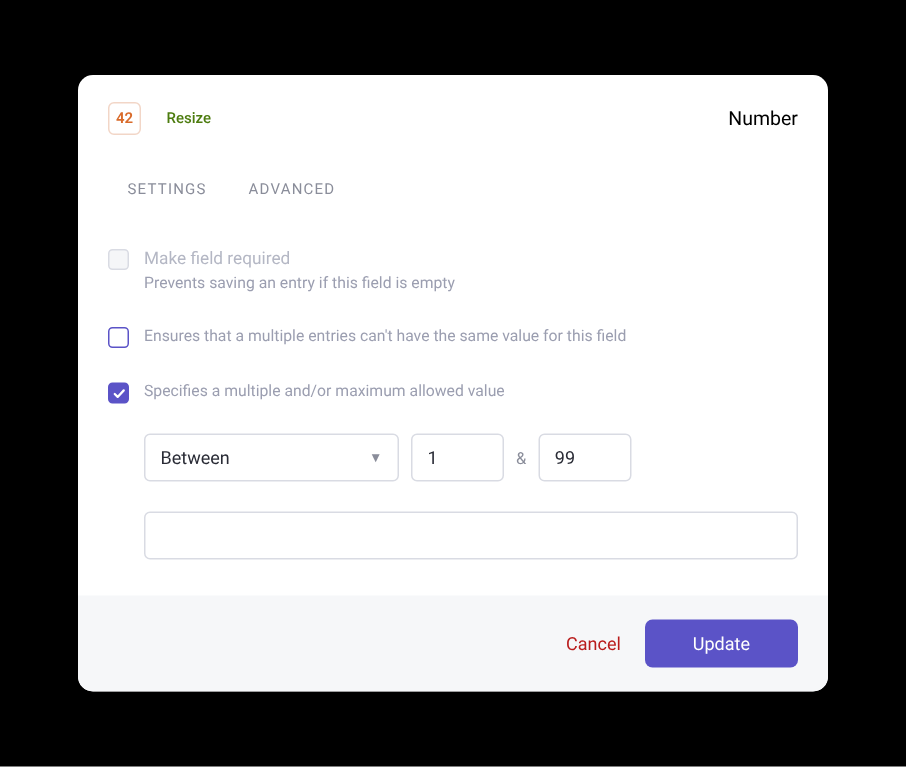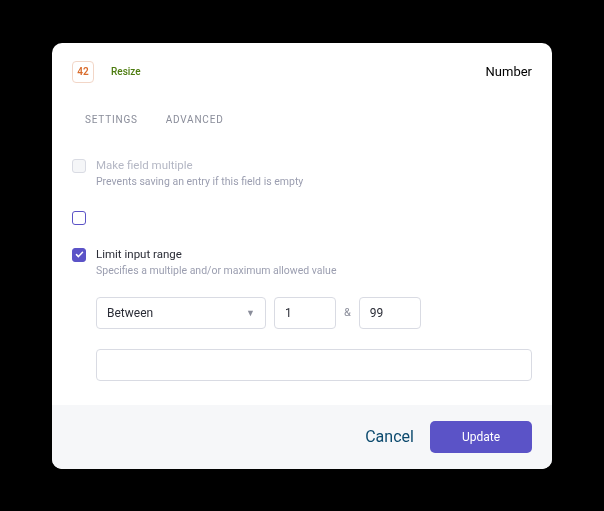--- a/index.html
+++ b/index.html
@@ -95,21 +95,21 @@
     border: 1px solid #d9dbe3; border-radius: 4px;
     padding: 0 10px; font-size: 12px; outline: none; font-family: inherit;
   }
   .footer {
     background: #f6f7f9;
     padding: 16px 20px;
     display: flex; justify-content: flex-end; align-items: center; gap: 16px;
   }
   .cancel {
     background: none; border: none;
-    font-size: 16px; color: #0c4a6e; cursor: pointer;
+    font-size: 12px; color: #b91c1c; cursor: pointer;
     font-family: inherit;
   }
   .update {
     background: #5b53c7; color: #fff;
     border: none; border-radius: 5px;
     font-size: 12px; padding: 9px 32px;
     cursor: pointer; font-family: inherit;
   }
 </style>
 </head>
@@ -126,39 +126,39 @@
   <div class="tabs">
     <div class="tab">SETTINGS</div>
     <div class="tab">ADVANCED</div>
   </div>
 
   <div class="body">
 
     <div class="opt">
       <div class="chk disabled"></div>
       <div class="opt-labels">
-        <div class="opt-title disabled">Make field multiple</div>
+        <div class="opt-title disabled">Make field required</div>
         <div class="opt-sub">Prevents saving an entry if this field is empty</div>
       </div>
     </div>
 
     <div class="opt">
       <div class="chk unchecked"></div>
       <div class="opt-labels">
+        <div class="opt-sub">Ensures that a multiple entries can't have the same value for this field</div>
       </div>
     </div>
 
     <div class="opt">
       <div class="chk checked">
         <svg viewBox="0 0 12 12">
             <path d="M2 6.2 L4.6 8.8 L10 3" stroke="#fff" stroke-width="2" fill="none" stroke-linecap="round" stroke-linejoin="round"></path>
           </svg>
       </div>
       <div class="opt-labels">
-        <div class="opt-title">Limit input range</div>
         <div class="opt-sub">Specifies a multiple and/or maximum allowed value</div>
       </div>
     </div>
 
     <div class="range-body">
       <div class="range-row">
         <div class="select">
           <span>Between</span>
           <span class="caret">▼</span>
         </div>

